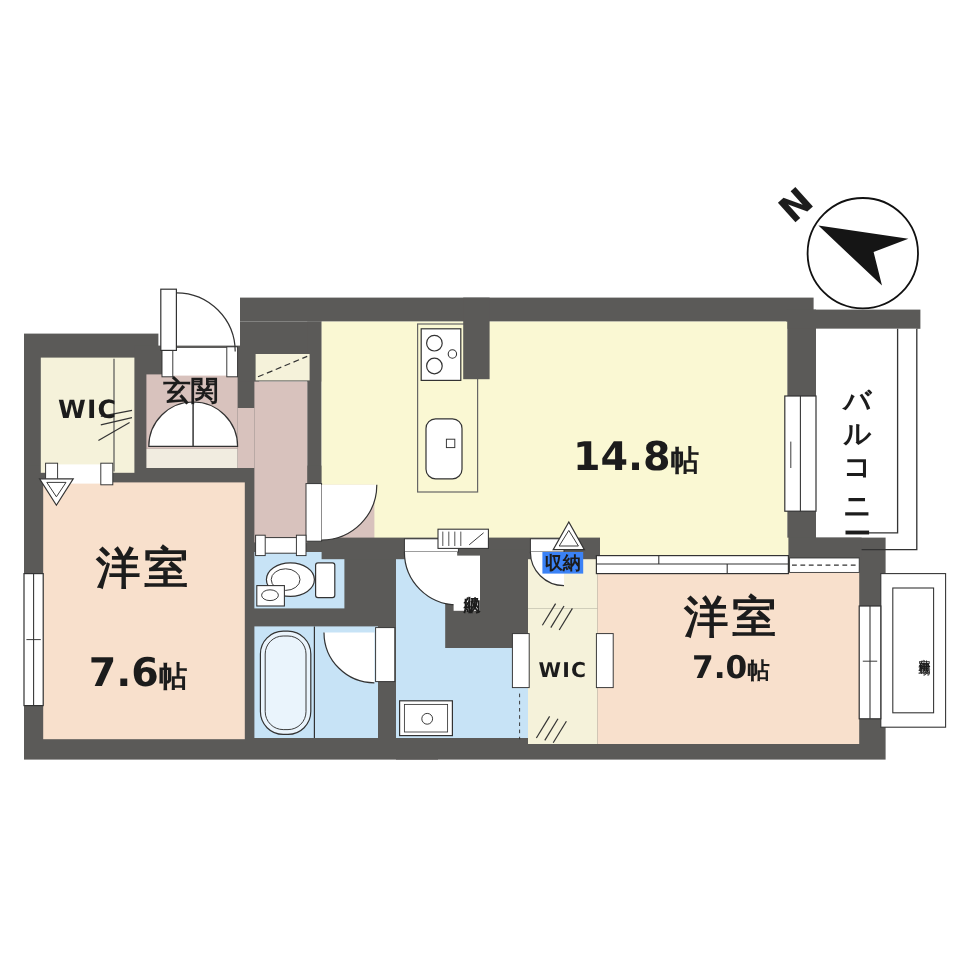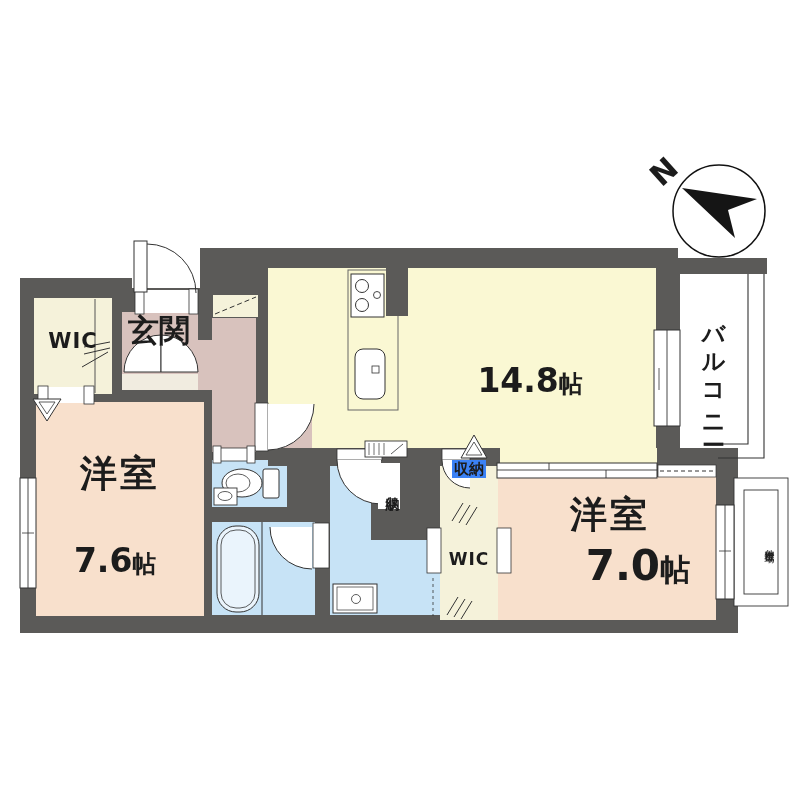--- a/index.html
+++ b/index.html
@@ -212,35 +212,35 @@
     <g>
       <polygon points="33,399 61,399 47,421" fill="#fff" stroke="#333" stroke-width="1"></polygon>
       <polygon points="39,402 55,402 47,414" fill="none" stroke="#333" stroke-width="0.8"></polygon>
     </g>
   </svg>
 
   <div class="lbl" style="left:644px;top:156px;width:40px;font-size:30px;transform:rotate(-42deg);">N</div>
 
   <div class="lbl" style="left:36px;top:330px;width:74px;font-size:21px;letter-spacing:1px;">WIC</div>
 
-  <div class="lbl" style="left:120px;top:314px;width:78px;font-size:31px;">玄関</div>
+  <div class="lbl" style="left:120px;top:314px;width:78px;font-size:23px;">玄関</div>
 
   <div class="lbl" style="left:430px;top:364px;width:200px;font-size:33px;">
     <span>14.8</span><span class="unit">帖</span>
   </div>
 
   <div class="lbl vtext" style="left:696px;top:284px;width:30px;height:175px;font-size:23px;letter-spacing:5px;">バルコニー</div>
 
   <div class="lbl" style="left:35px;top:455px;width:170px;font-size:37px;letter-spacing:3px;">洋室</div>
   <div class="lbl" style="left:30px;top:508px;width:170px;font-size:33px;margin-top:36px;">
     <span>7.6</span><span class="unit">帖</span>
   </div>
 
   <div class="lbl" style="left:525px;top:496px;width:170px;font-size:37px;letter-spacing:3px;">洋室</div>
-  <div class="lbl" style="left:553px;top:544px;width:170px;font-size:42px;">
+  <div class="lbl" style="left:524px;top:544px;width:170px;font-size:26px;">
     <span>7.0</span><span class="unit">帖</span>
   </div>
 
   <div class="lbl" style="left:439px;top:551px;width:60px;font-size:17px;letter-spacing:1px;">WIC</div>
 
   <div class="lbl vtext" style="left:378px;top:463px;width:22px;height:46px;font-size:14px;background:#fff;">収納</div>
 
   <div class="lbl" style="left:442px;top:462px;width:54px;font-size:15px;">
     <span style="background:#3b82f6;padding:0 2px;">収納</span>
   </div>

